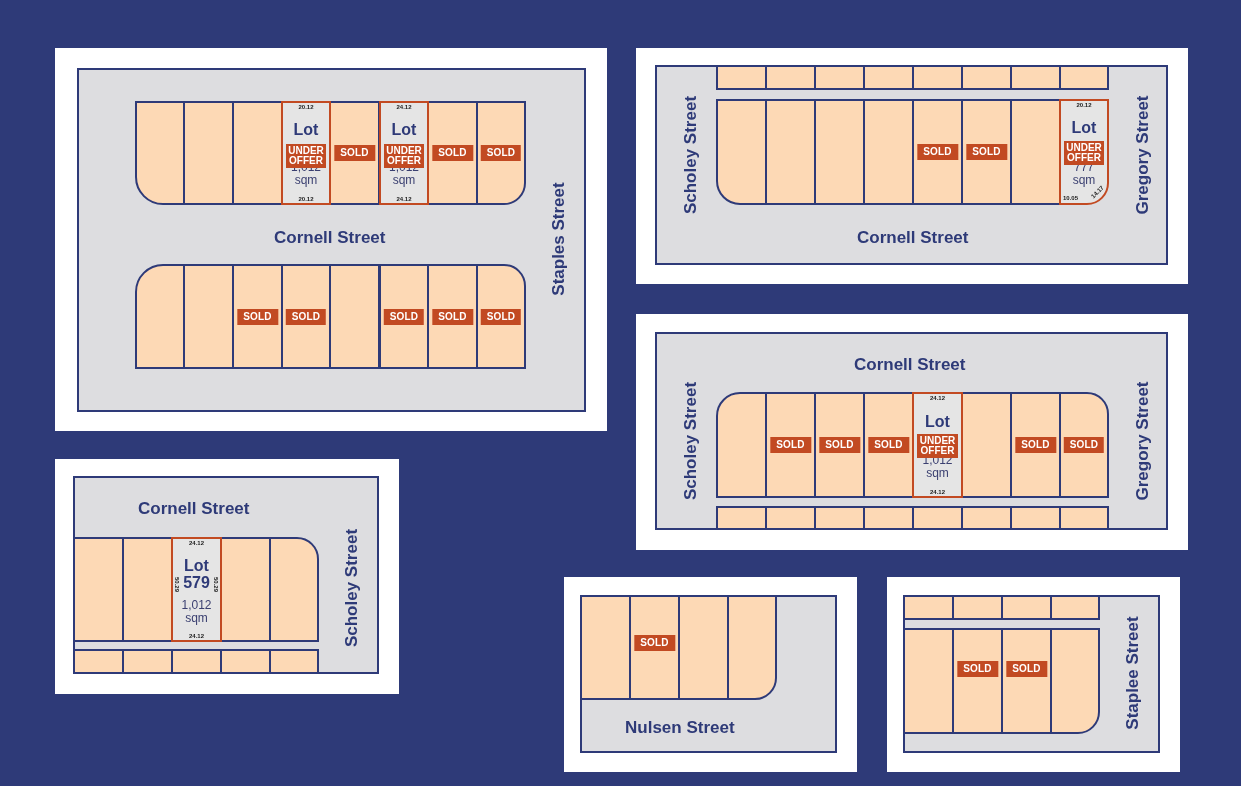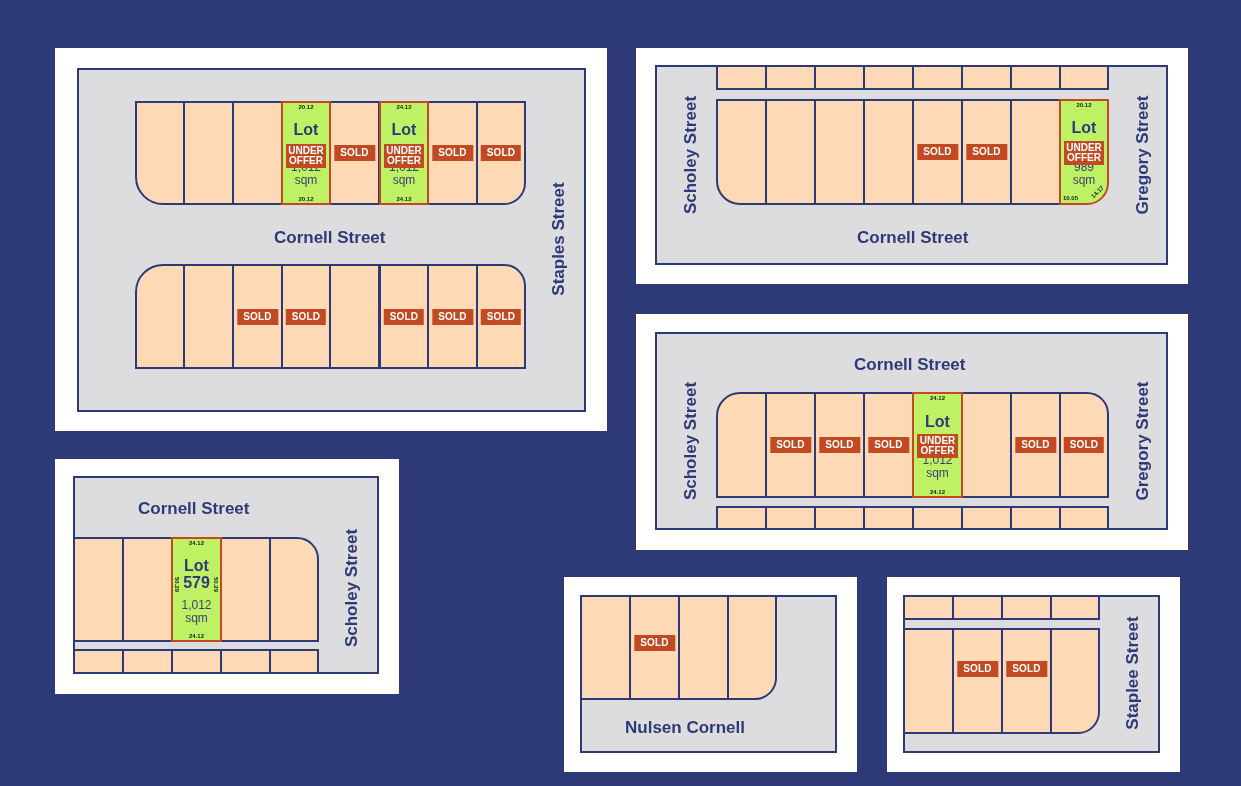--- a/index.html
+++ b/index.html
@@ -1,20 +1,20 @@
 <!DOCTYPE html>
 <html><head>
 <meta charset="utf-8">
 <style>
   html, body { margin:0; padding:0; }
   body { width:1241px; height:786px; background:#2e3a78; position:relative; overflow:hidden; font-family:"Liberation Sans", sans-serif; }
   .card { position:absolute; background:#ffffff; }
   .road { position:absolute; background:#dddde0; border:2px solid #2e3a78; box-sizing:border-box; }
   .lot { position:absolute; background:#fdd9b5; border:2.5px solid #2e3a78; box-sizing:border-box; }
-  .lot.feat { background:#bef264; border-color:#c24a22; z-index:2; }
+  .lot.feat { background:#e5e5e5; border-color:#c24a22; z-index:2; }
   .street { position:absolute; color:#2e3a78; font-weight:bold; font-size:17px; white-space:nowrap; }
   .street.v { transform:rotate(-90deg); transform-origin:center center; }
   .badge { position:absolute; background:#c24a22; color:#fff; font-size:10px; font-weight:bold; text-align:center; line-height:16px; height:16px; left:50%; top:50%; transform:translate(-50%,-50%); width:88%; font-family:"Liberation Sans Narrow","Liberation Sans", sans-serif; letter-spacing:0.2px; }
   .featwrap { position:absolute; inset:0; text-align:center; color:#2e3a78; }
   .f-lot { position:absolute; left:0; right:0; font-weight:bold; font-size:16px; }
   .f-num { position:absolute; left:0; right:0; font-weight:bold; font-size:16px; }
   .f-area { position:absolute; left:0; right:0; font-size:12px; line-height:13px; color:#3a3f70; }
   .f-dim { position:absolute; left:0; right:0; font-size:6px; font-weight:bold; color:#1a1a1a; }
   .f-dim.side { writing-mode:vertical-rl; width:6px; left:auto; right:auto; }
   .uo { position:absolute; background:#c24a22; color:#fff; font-size:10px; font-weight:bold; line-height:10px; padding:2px 0; left:3px; right:3px; text-align:center; }
@@ -101,21 +101,21 @@
       <div class="badge">SOLD</div>
     </div>
   <div class="lot" style="left:325px;top:51px;width:51px;height:106px;">
       <div class="badge">SOLD</div>
     </div>
   <div class="lot" style="left:374px;top:51px;width:51px;height:106px;"></div>
   <div class="lot feat" style="left:423px;top:51px;width:50px;height:106px;border-radius:0 0 22px 0;">
     <div class="featwrap">
       <div class="f-dim" style="top:1px;">20.12</div>
       <div class="f-lot" style="top:18px;">Lot</div>
-      <div class="f-area" style="top:60px;">989</div>
+      <div class="f-area" style="top:60px;">777</div>
       <div class="f-area" style="top:73px;">sqm</div>
       <div class="uo" style="top:40px;"><span>UNDER</span><br><span>OFFER</span></div>
       <div class="f-dim" style="bottom:2px;left:2px;right:auto;">10.05</div>
       <div class="f-dim" style="bottom:8px;left:auto;right:2px;transform:rotate(-45deg);">14.17</div>
     </div>
   </div>
   <div class="street" style="left:221px;top:180px;">Cornell Street</div>
   <div class="street v" style="left:-5px;top:97px;width:120px;text-align:center;">Scholey Street</div>
   <div class="street v" style="left:445px;top:97px;width:124px;text-align:center;">Gregory Street</div>
 </div>
@@ -192,21 +192,21 @@
 </div>
 
 <div class="card" style="left:564px;top:577px;width:293px;height:195px;">
   <div class="road" style="left:16px;top:18px;width:257px;height:158px;"></div>
   <div class="lot" style="left:16px;top:18px;width:51px;height:105px;"></div>
   <div class="lot" style="left:65px;top:18px;width:51px;height:105px;">
       <div class="badge" style="top:38px;transform:translate(-50%,0);">SOLD</div>
     </div>
   <div class="lot" style="left:114px;top:18px;width:51px;height:105px;"></div>
   <div class="lot" style="left:163px;top:18px;width:50px;height:105px;border-radius:0 0 22px 0;"></div>
-  <div class="street" style="left:61px;top:141px;">Nulsen Cornell</div>
+  <div class="street" style="left:61px;top:141px;">Nulsen Street</div>
 </div>
 
 <div class="card" style="left:887px;top:577px;width:293px;height:195px;">
   <div class="road" style="left:16px;top:18px;width:257px;height:158px;"></div>
   <div class="lot" style="left:16px;top:18px;width:51px;height:25px;"></div>
   <div class="lot" style="left:65px;top:18px;width:51px;height:25px;"></div>
   <div class="lot" style="left:114px;top:18px;width:51px;height:25px;"></div>
   <div class="lot" style="left:163px;top:18px;width:50px;height:25px;"></div>
   <div class="lot" style="left:16px;top:51px;width:51px;height:106px;"></div>
   <div class="lot" style="left:65px;top:51px;width:51px;height:106px;">

